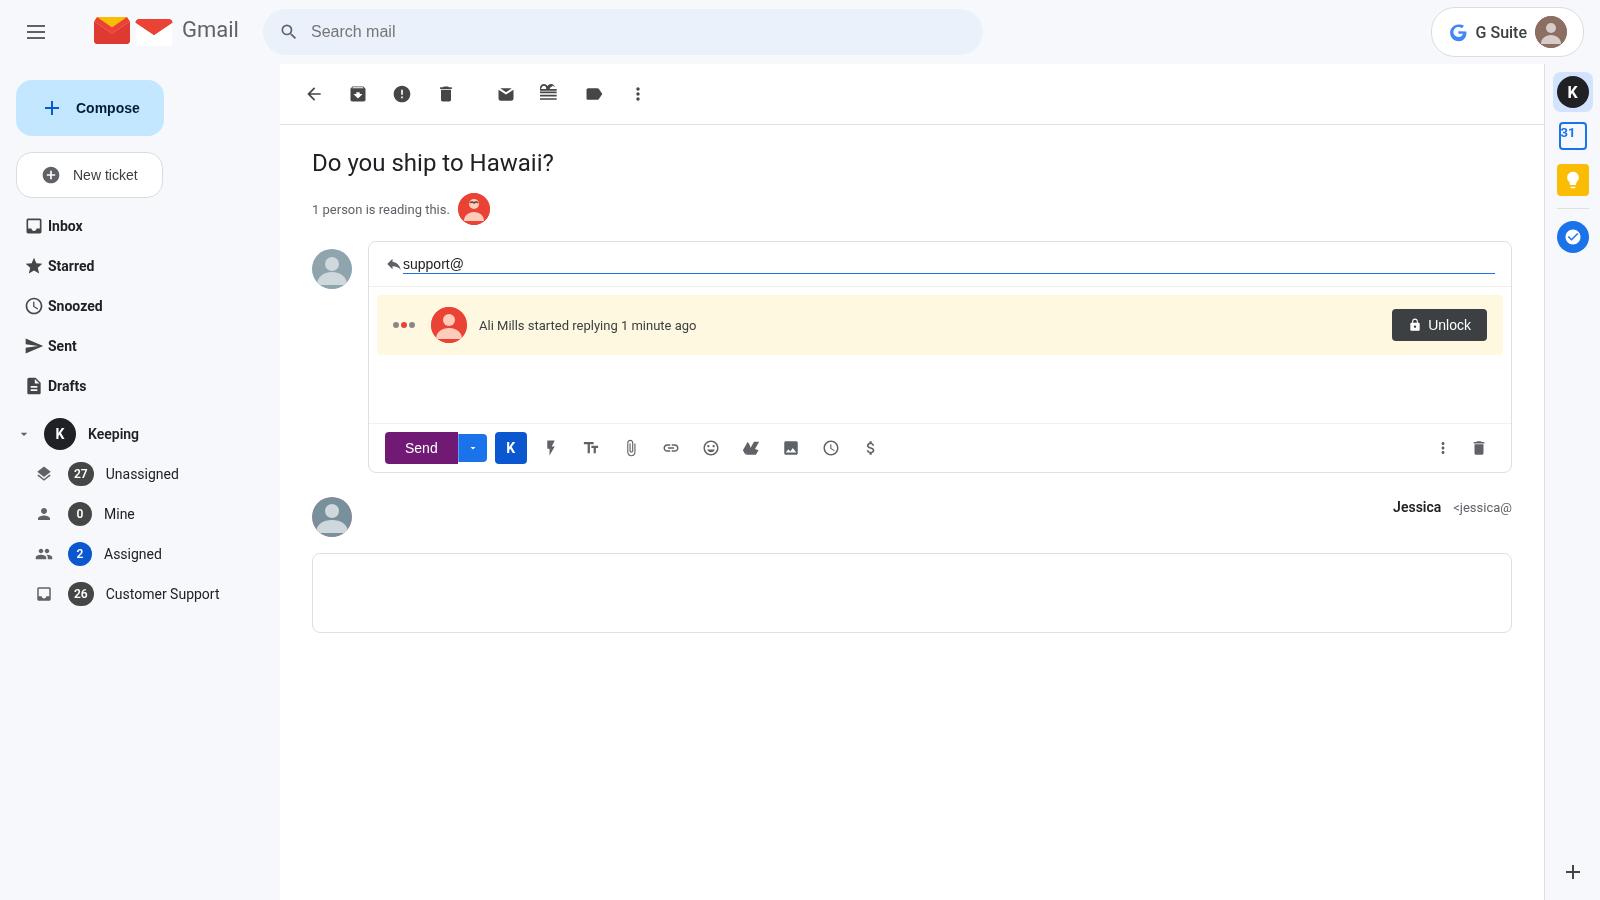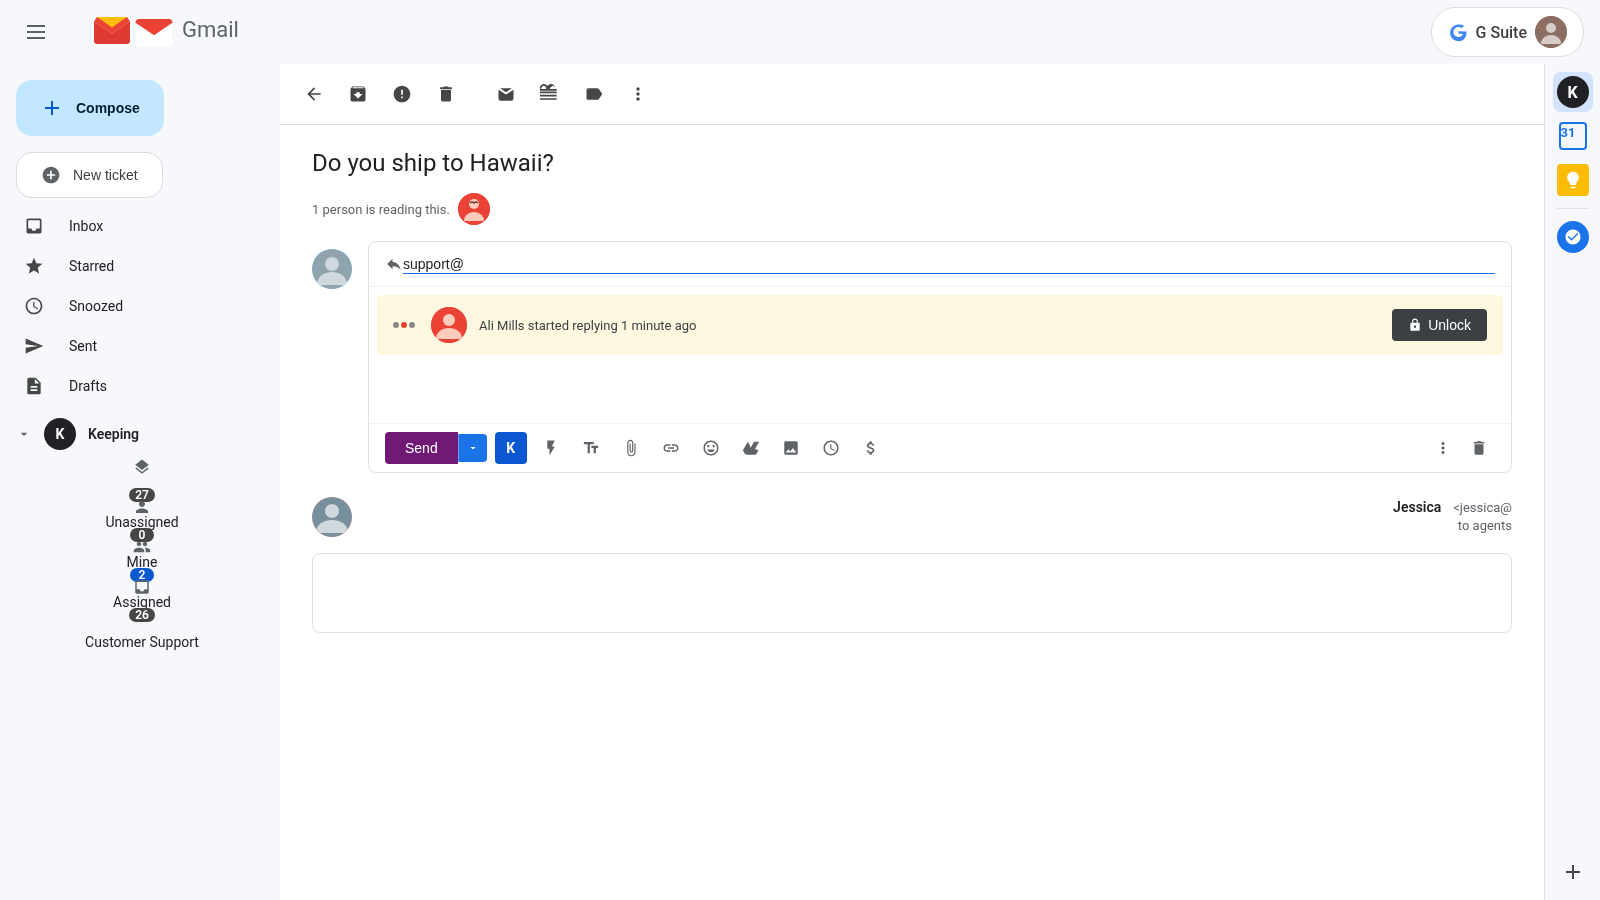--- a/index.html
+++ b/index.html
@@ -54,40 +54,40 @@
       color: #0b57d0; font-size: 24px; font-weight: 300;
     }
 
     .new-ticket-btn {
       margin: 0 16px 8px; padding: 12px 24px; border-radius: 16px;
       background: white; border: 1px solid #dadce0; display: flex; align-items: center; gap: 12px;
       cursor: pointer; font-size: 14px; font-weight: 500; color: #3c4043;
     }
 
     .nav-item {
-      display: flex; align-items: center; gap: 25px; padding: 4px 12px 4px 24px;
+      display: flex; align-items: center; gap: 4px; padding: 4px 12px 4px 24px;
       border-radius: 0 24px 24px 0; cursor: pointer; height: 40px; margin-right: 16px;
-      font-size: 14px; color: #202124; font-weight: 400;
+      font-size: 14px; color: #202124; font-weight: 700;
     }
     .nav-icon { width: 20px; height: 20px; color: #444746; flex-shrink: 0; }
 
     .keeping-section { margin-top: 8px; }
     .keeping-header {
       display: flex; align-items: center; gap: 12px; padding: 4px 12px 4px 16px;
       cursor: pointer; height: 40px; font-size: 14px; color: #202124; font-weight: 600;
     }
     .keeping-icon {
       width: 32px; height: 32px; background: #202124; border-radius: 50%;
       display: flex; align-items: center; justify-content: center; color: white; font-weight: 700; font-size: 14px;
     }
 
     .sub-nav-item {
       display: flex; align-items: center; gap: 12px; padding: 4px 12px 4px 32px;
       border-radius: 0 24px 24px 0; cursor: pointer; height: 40px; margin-right: 16px;
-      font-size: 14px; color: #202124; flex-direction: column;
+      font-size: 14px; color: #202124;
     }
     .badge {
       min-width: 24px; height: 24px; border-radius: 12px; background: #444746;
       color: white; font-size: 12px; display: flex; align-items: center; justify-content: center;
       padding: 0 6px; font-weight: 600;
     }
     .badge.blue { background: #0b57d0; }
     .sub-icon {
       width: 24px; height: 24px; display: flex; align-items: center; justify-content: center;
       color: #5f6368;
@@ -248,20 +248,26 @@
       </svg>
       <svg width="40" height="30" viewBox="0 0 40 30" style="margin-left:-40px">
         <path d="M2 27V6l18 12L38 6v21a2 2 0 01-2 2H4a2 2 0 01-2-2z" fill="#fff"></path>
         <path d="M2 6h36" stroke="#EA4335" stroke-width="0" fill="none"></path>
         <path d="M2 6L20 18L38 6L36 3H4L2 6z" fill="#EA4335"></path>
         <path d="M4 3h32v22a2 2 0 01-2 2H6a2 2 0 01-2-2V3z" fill="#fff" opacity="0"></path>
       </svg>
     </div>
     <span class="gmail-text" style="font-size:22px;color:#5f6368;margin-left:4px;">Gmail</span>
   </div>
+  <div class="search-bar">
+    <svg width="20" height="20" viewBox="0 0 24 24">
+      <path d="M15.5 14h-.79l-.28-.27A6.471 6.471 0 0016 9.5 6.5 6.5 0 109.5 16c1.61 0 3.09-.59 4.23-1.57l.27.28v.79l5 4.99L20.49 19l-4.99-5zm-6 0C7.01 14 5 11.99 5 9.5S7.01 5 9.5 5 14 7.01 14 9.5 11.99 14 9.5 14z" fill="#5f6368"></path>
+    </svg>
+    <input type="text" style="border: none; outline: none; background: transparent; font-size: 16px; color: rgb(32, 33, 36); flex: 1 1 0%;" placeholder="Search mail">
+  </div>
   <div class="header-right">
     <div class="gsuite-btn">
       <svg width="20" height="20" viewBox="0 0 24 24">
         <path d="M12.545 10.239v3.821h5.445c-.712 2.315-2.647 3.972-5.445 3.972a6.033 6.033 0 110-12.064c1.498 0 2.866.549 3.921 1.453l2.814-2.814A9.969 9.969 0 0012.545 3C7.021 3 2.543 7.477 2.543 13s4.478 10 10.002 10c8.396 0 10.249-7.85 9.426-11.748l-9.426-.013z" fill="#4285F4"></path>
       </svg>
       <span>G Suite</span>
       <div class="avatar-circle">
         <svg width="32" height="32" viewBox="0 0 32 32">
           <circle cx="16" cy="16" r="16" fill="#8d6e63"></circle>
           <circle cx="16" cy="12" r="5" fill="#d7ccc8"></circle>
@@ -568,21 +574,20 @@
               <circle cx="20" cy="20" r="20" fill="#78909c"></circle>
               <circle cx="20" cy="14" r="7" fill="#cfd8dc"></circle>
               <path d="M4 36c0-9 7.2-13 16-13s16 4 16 13" fill="#cfd8dc"></path>
             </svg>
           </div>
           <div class="sender-info">
             <div>
               <span class="sender-name">Jessica</span>
               <span class="sender-email">&lt;jessica@</span>
             </div>
-            <div class="sender-to">to agents</div>
           </div>
         </div>
         <div class="message-box"></div>
       </div>
     </div>
   </div>
 
   <div class="right-sidebar">
 
     <div class="right-icon-btn active">

